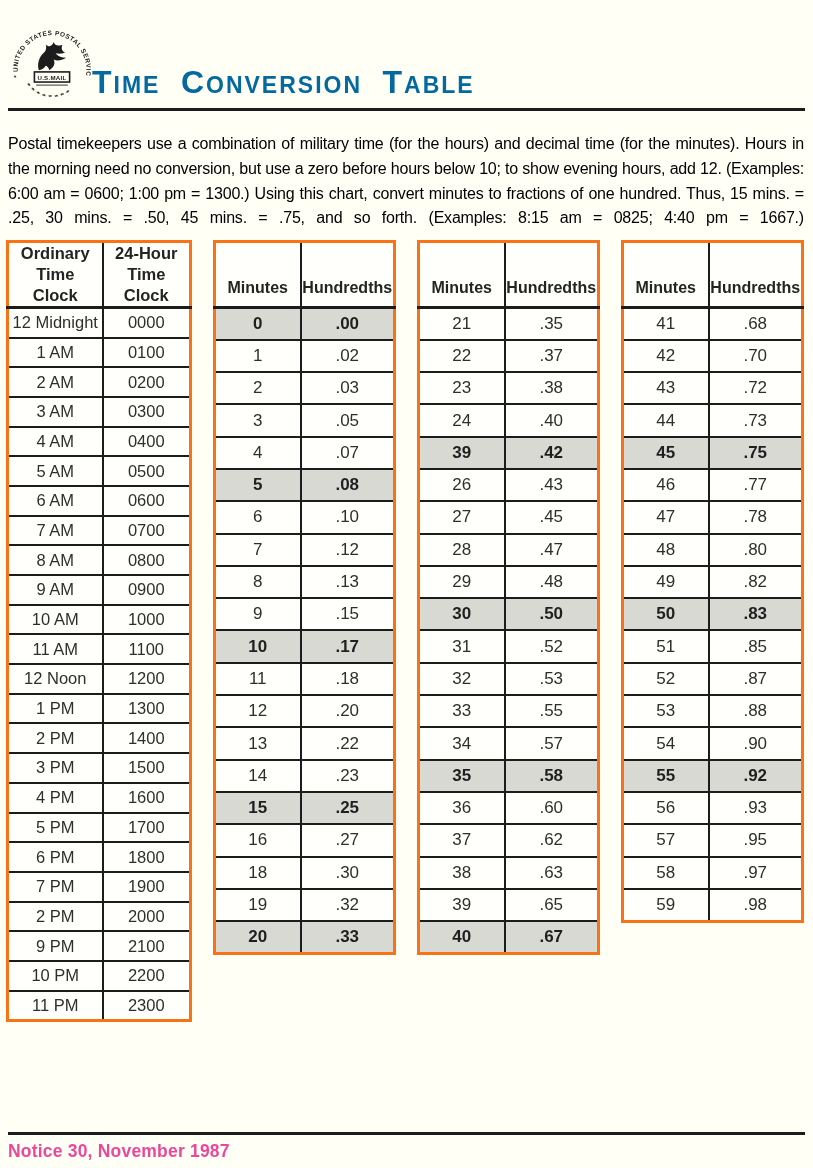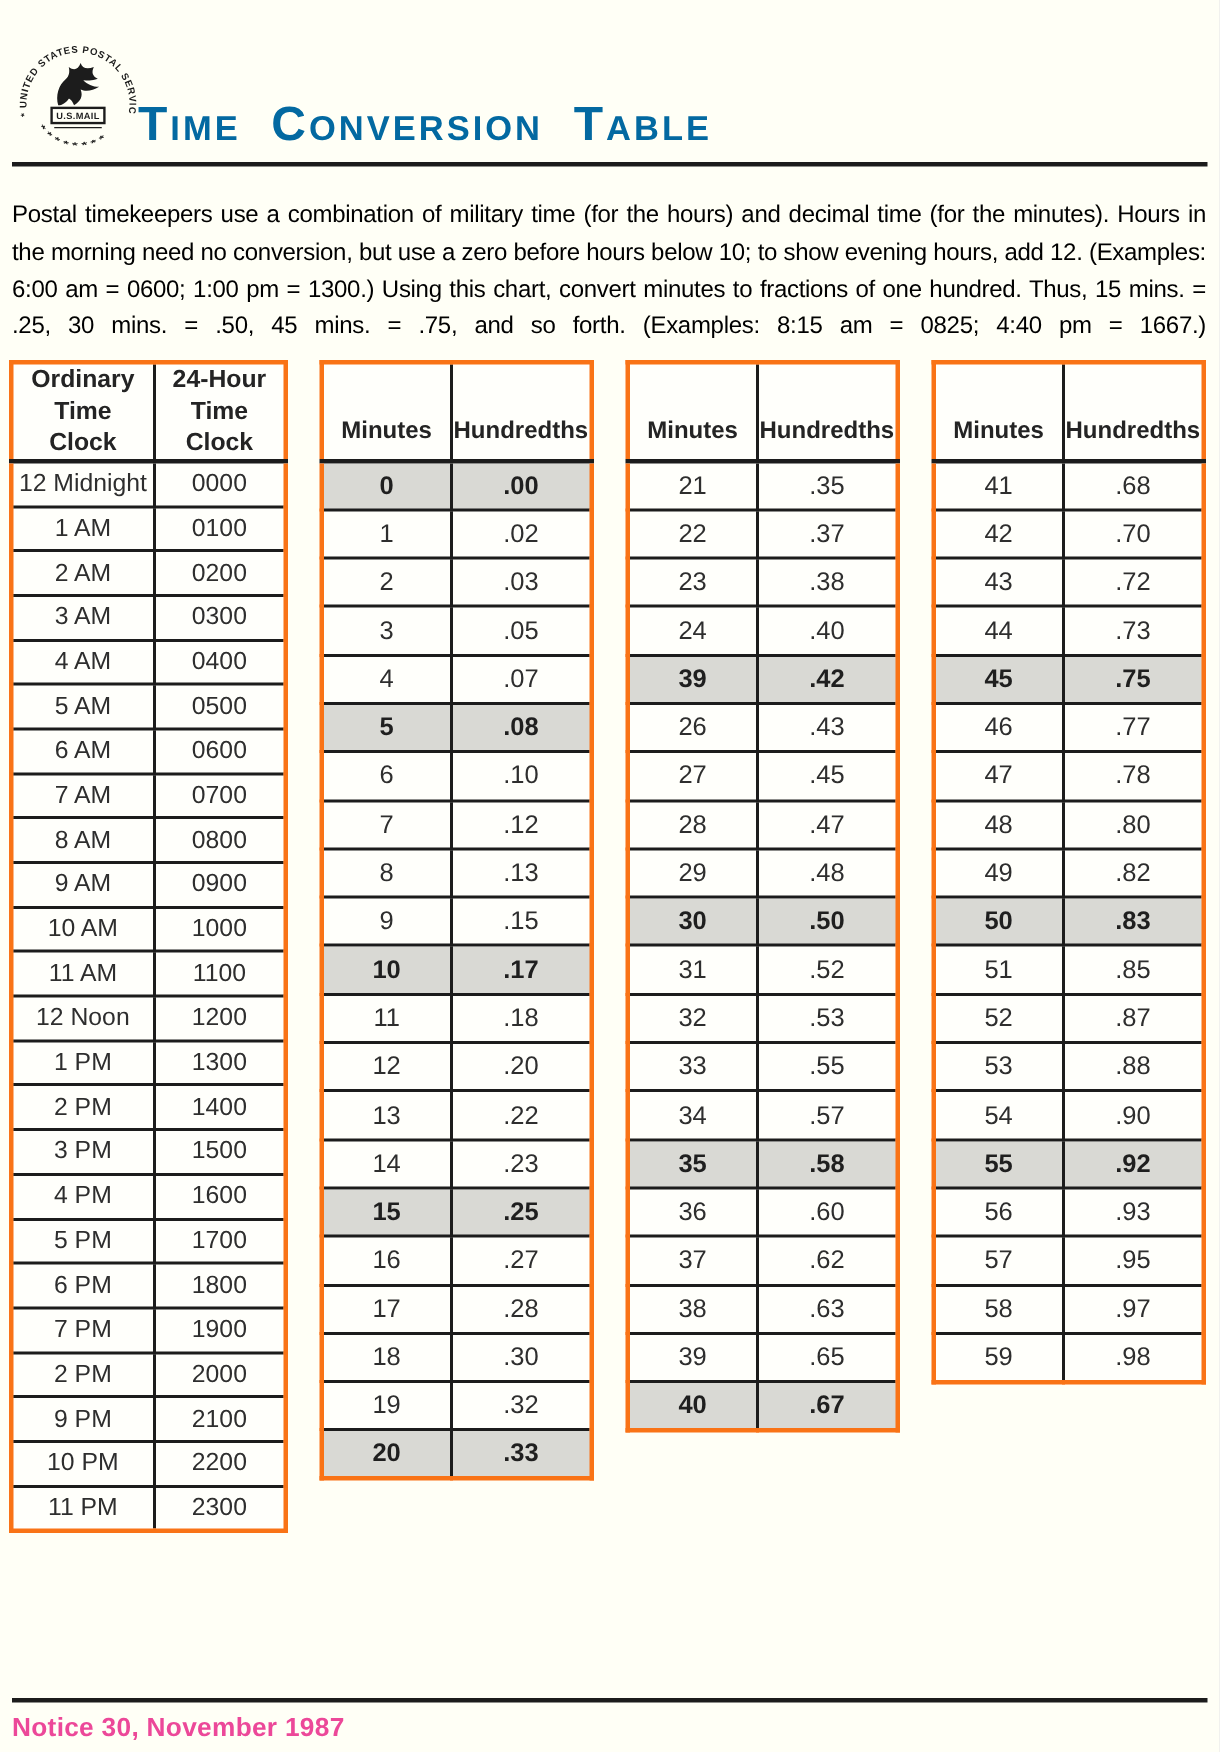--- a/index.html
+++ b/index.html
@@ -321,24 +321,20 @@
         </tr>
         <tr class="hl">
           <td>15</td>
           <td>.25</td>
         </tr>
         <tr>
           <td>16</td>
           <td>.27</td>
         </tr>
         <tr>
-          <td>17</td>
-          <td>.28</td>
-        </tr>
-        <tr>
           <td>18</td>
           <td>.30</td>
         </tr>
         <tr>
           <td>19</td>
           <td>.32</td>
         </tr>
         <tr class="hl">
           <td>20</td>
           <td>.33</td>

